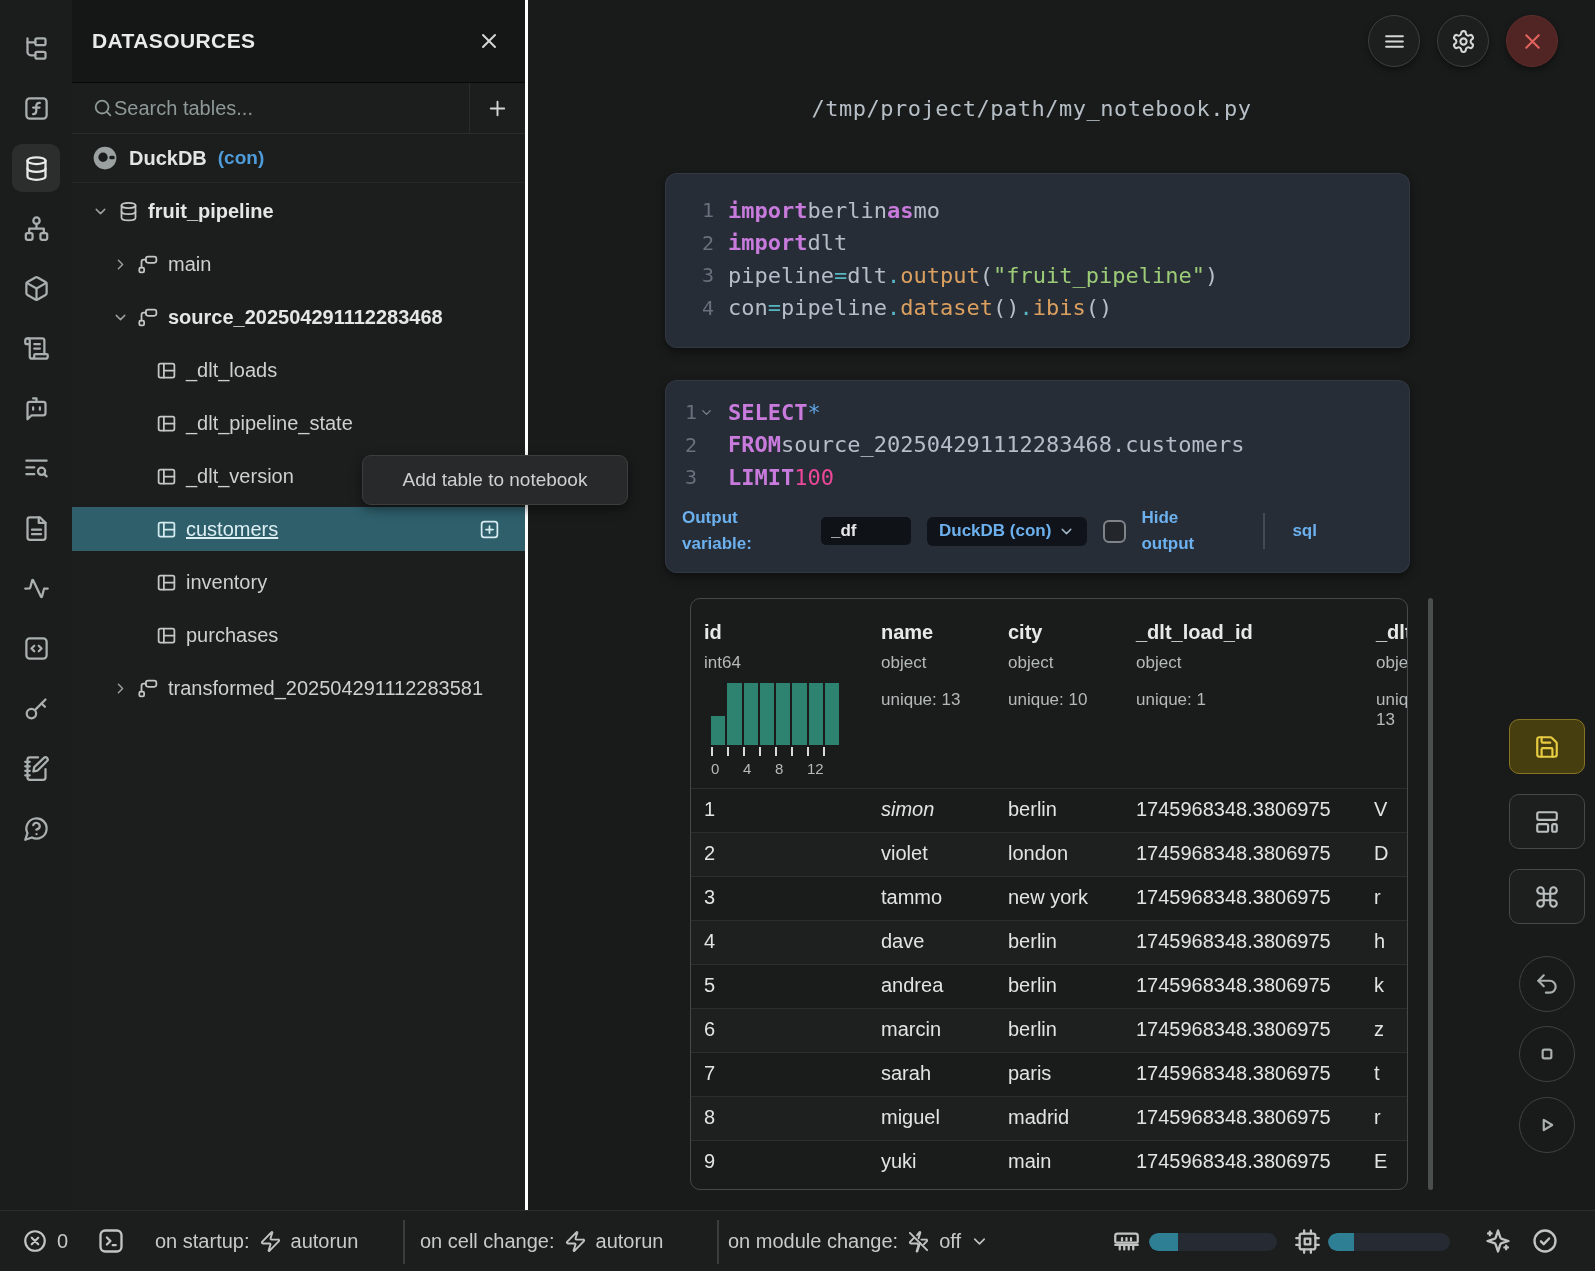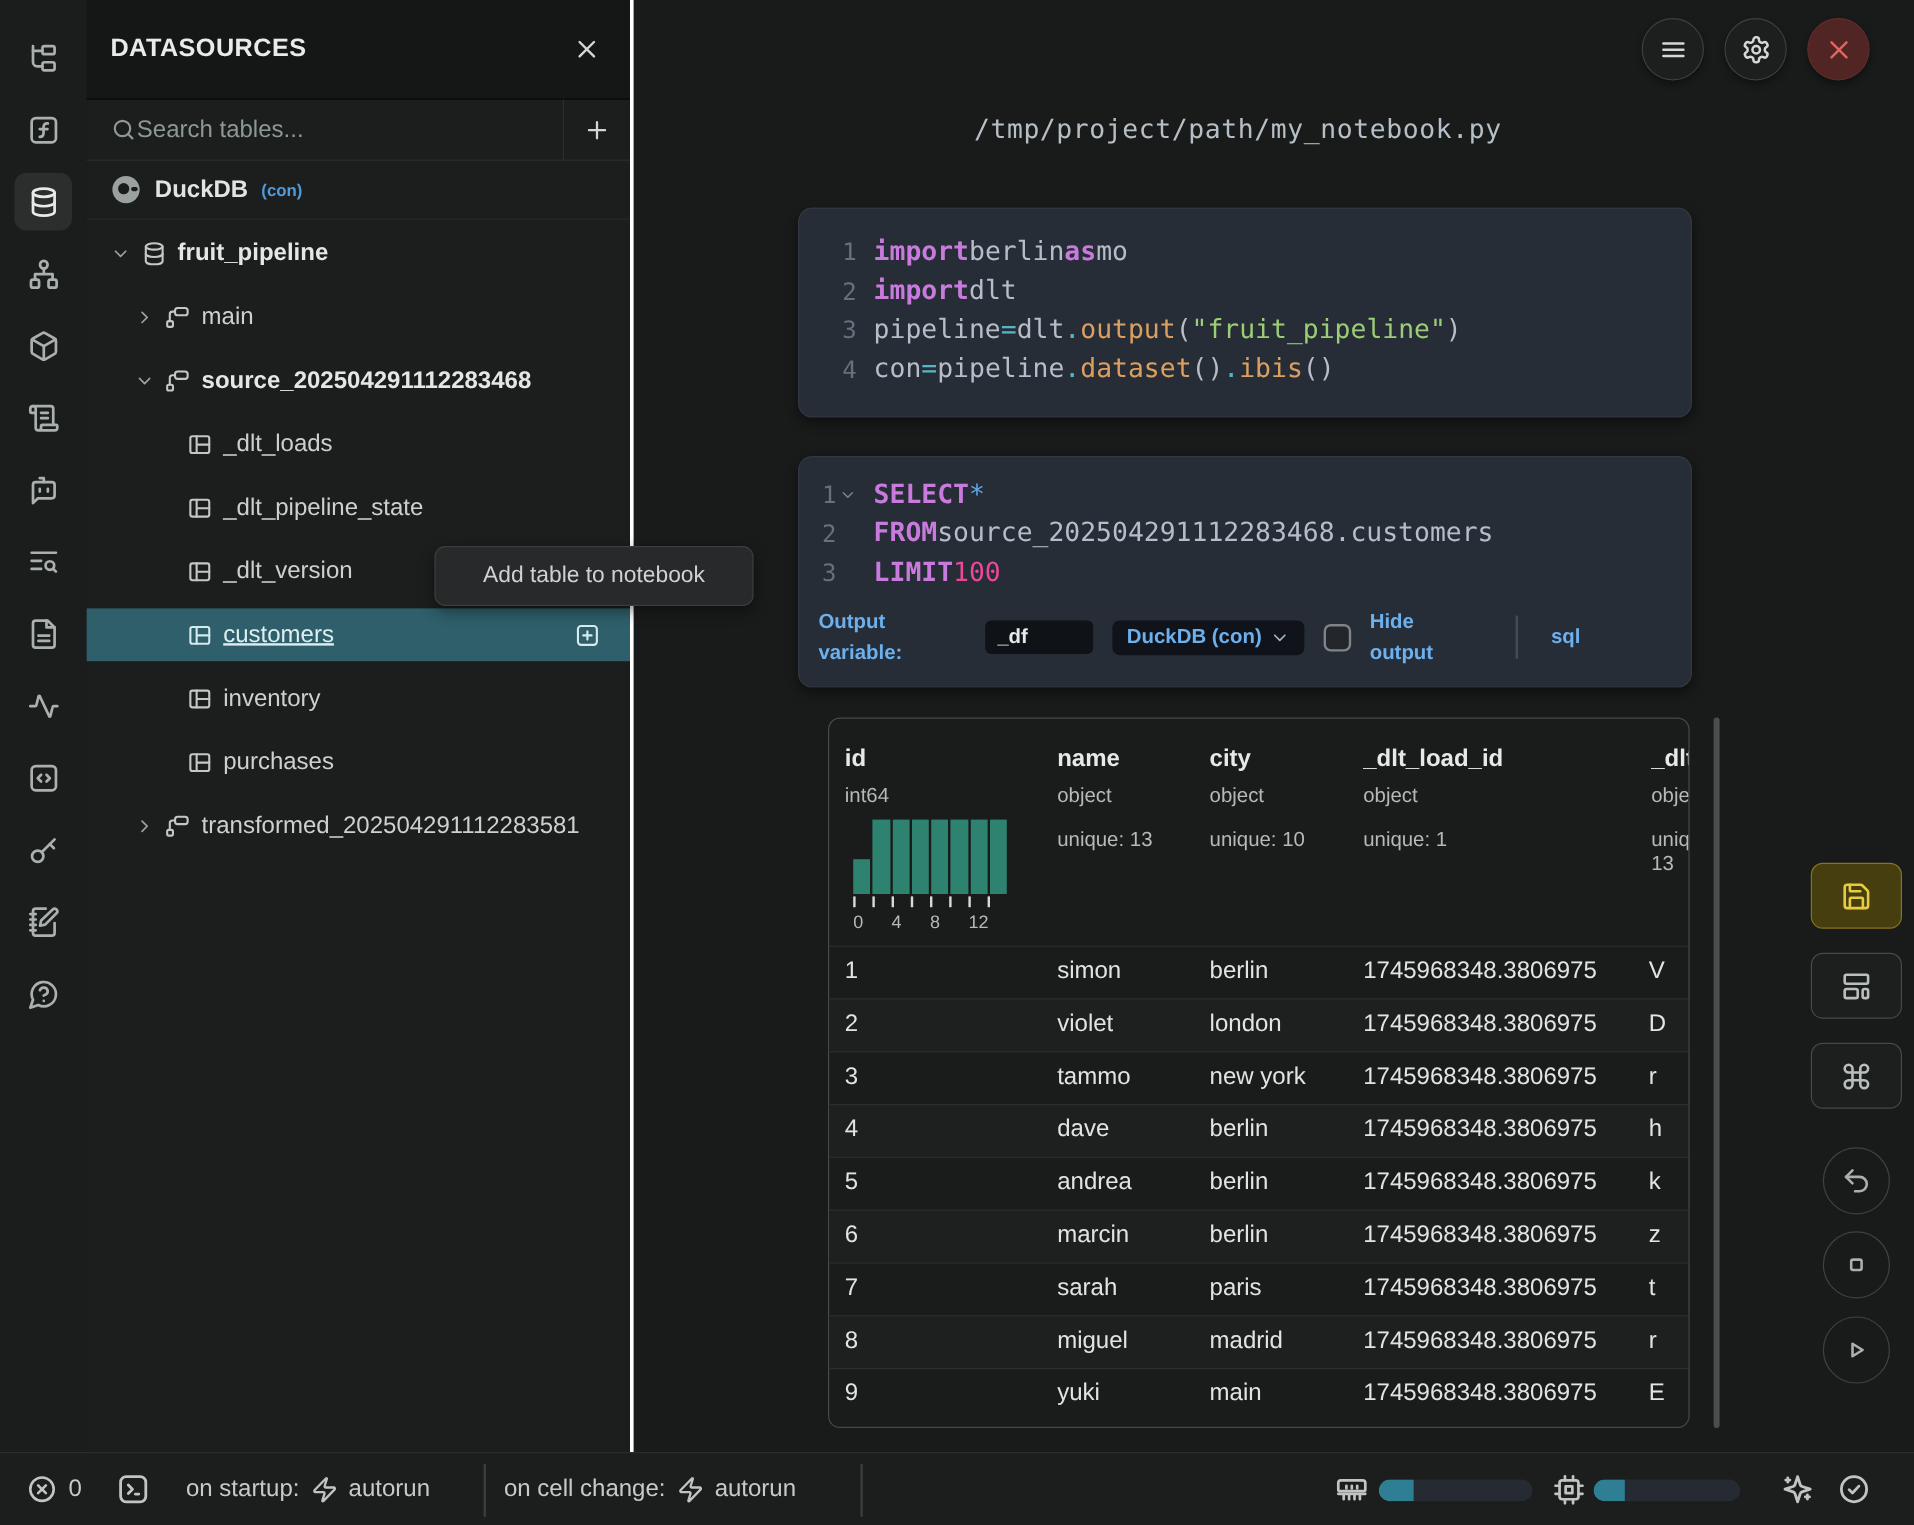--- a/index.html
+++ b/index.html
@@ -45,21 +45,21 @@
     font-size:20px; font-family:"Liberation Sans", sans-serif;
   }
   .search-box input::placeholder { color:#8d9897; }
   .add-source { width:55px; height:100%; display:flex; align-items:center; justify-content:center; color:#d2d6d5; background:transparent; border:none; cursor:pointer; }
   .add-source .ic { width:23px; height:23px; }
   .conn-row {
     height:49px; border-bottom:1px solid #262828; display:flex; align-items:center; gap:11px; padding:0 20px;
   }
   .conn-row .logo { width:26px; height:26px; }
   .conn-name { font-size:20px; font-weight:bold; color:#e0e4e3; }
-  .conn-suffix { font-size:14px; font-weight:bold; color:#4f9cdb; }
+  .conn-suffix { font-size:19px; font-weight:bold; color:#4f9cdb; }
   .tree { padding-top:6px; }
   .tree-row {
     height:44px; margin-bottom:9px; display:flex; align-items:center; gap:9px;
     font-size:20px; color:#ccd1d0; cursor:pointer;
   }
   .tree-row.bold { font-weight:bold; color:#e4e7e6; }
   .tree-row .chev { width:17px; height:17px; color:#9aa1a0; }
   .tree-row .node-ic { width:21px; height:21px; color:#c3c8c7; }
   .tree-row.selected { background:#2e5f6b; color:#ddeff3;text-decoration:underline; }
   .tree-row.selected .node-ic { color:#d3eaef; }
@@ -639,21 +639,21 @@
               <span class="tlabel">0</span>
               <span class="tlabel">4</span>
               <span class="tlabel">8</span>
               <span class="tlabel">12</span>
             </div>
           </div>
         </div>
       <div class="trows" id="trows">
           <div class="trow">
             <span style="left: 13px;">1</span>
-            <span style="left: 190px;">simon</span>
+            <span style="left: 190px; font-style: italic;">simon</span>
             <span style="left: 317px;">berlin</span>
             <span style="left: 445px;">1745968348.3806975</span>
             <span style="left: 683px;">V</span>
           </div>
           <div class="trow alt">
             <span style="left: 13px;">2</span>
             <span style="left: 190px;">violet</span>
             <span style="left: 317px;">london</span>
             <span style="left: 445px;">1745968348.3806975</span>
             <span style="left: 683px;">D</span>
@@ -819,20 +819,37 @@
       </div>
       <div class="sb-item" style="left: 420px;">
         <span>on cell change:</span>
         <span class="ic " style="width: 23px; height: 23px;">
           <svg viewBox="0 0 24 24" fill="none" stroke="currentColor" stroke-width="2" stroke-linecap="round" stroke-linejoin="round">
             <path d="M4 14a1 1 0 0 1-.78-1.63l9.9-10.2a.5.5 0 0 1 .86.46l-1.92 6.02A1 1 0 0 0 13 10h7a1 1 0 0 1 .78 1.63l-9.9 10.2a.5.5 0 0 1-.86-.46l1.92-6.02A1 1 0 0 0 11 14z"></path>
           </svg>
         </span>
         <span>autorun</span>
       </div>
+      <div class="sb-item" style="left: 728px;">
+        <span>on module change:</span>
+        <span class="ic " style="width: 23px; height: 23px;">
+          <svg viewBox="0 0 24 24" fill="none" stroke="currentColor" stroke-width="2" stroke-linecap="round" stroke-linejoin="round">
+            <path d="M10.5 5.5 13.1 2.2a.5.5 0 0 1 .86.46L12.04 8.7"></path>
+            <path d="M15 10h5a1 1 0 0 1 .78 1.63L17.5 15"></path>
+            <path d="M13.6 13.6 10.9 21.8a.5.5 0 0 1-.86.46L11.96 16.3 11 14H4a1 1 0 0 1-.78-1.63L7 8.5"></path>
+            <path d="m3 3 18 18"></path>
+          </svg>
+        </span>
+        <span>off</span>
+        <span class="ic " style="width: 19px; height: 19px;">
+          <svg viewBox="0 0 24 24" fill="none" stroke="currentColor" stroke-width="2" stroke-linecap="round" stroke-linejoin="round">
+            <path d="m6 9 6 6 6-6"></path>
+          </svg>
+        </span>
+      </div>
       <div class="sb-item" style="left: 1113px;">
         <span class="ic " style="width: 27px; height: 27px;">
           <svg viewBox="0 0 24 24" fill="none" stroke="currentColor" stroke-width="2" stroke-linecap="round" stroke-linejoin="round">
             <path d="M6 19v-3M10 19v-3M14 19v-3M18 19v-3"></path>
             <path d="M8 11V9M12 11V9M16 11V9"></path>
             <path d="M2 15h20"></path>
             <path d="M2 7a2 2 0 0 1 2-2h16a2 2 0 0 1 2 2v5a1 1 0 0 1-1 1H3a1 1 0 0 1-1-1Z"></path>
           </svg>
         </span>
       </div>

